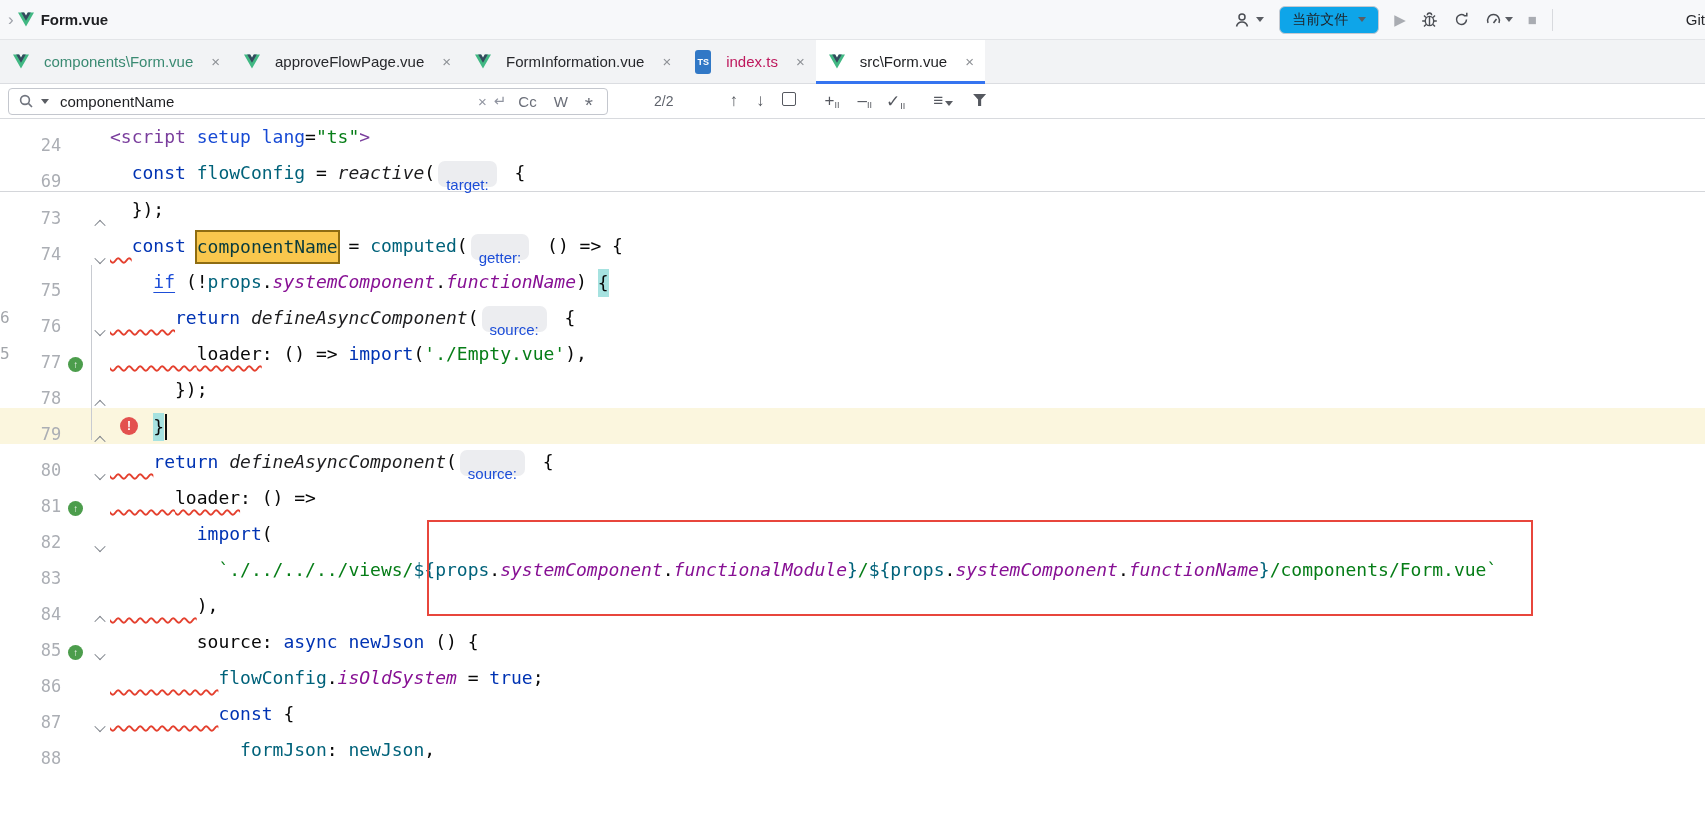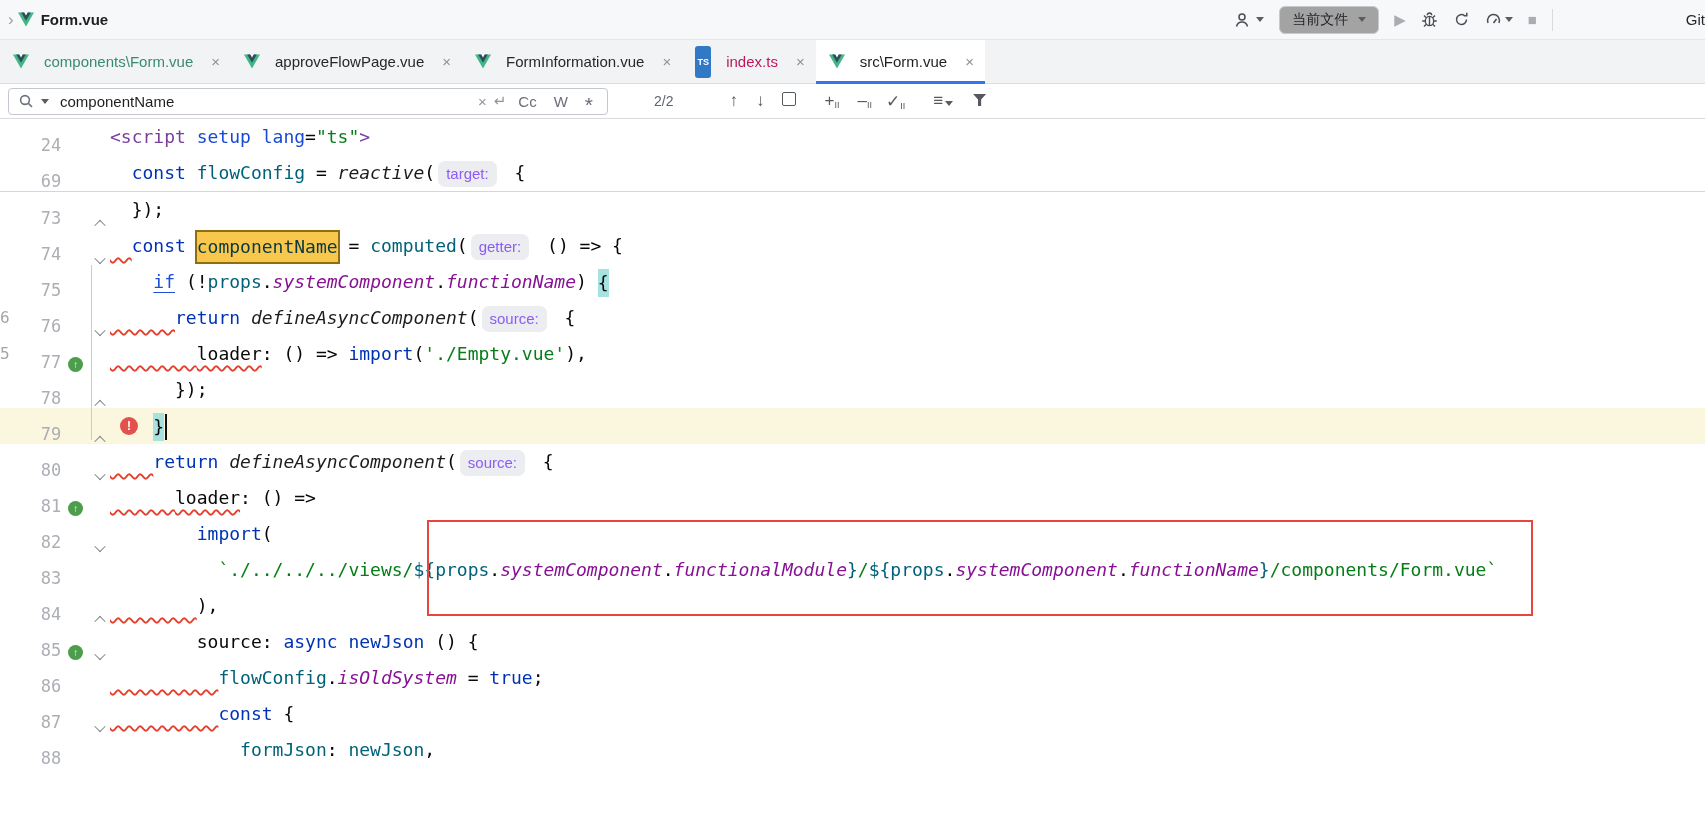--- a/index.html
+++ b/index.html
@@ -5,35 +5,35 @@
   *{margin:0;padding:0;box-sizing:border-box}
   html,body{width:1705px;height:820px;overflow:hidden;background:#fff;
     font-family:"Liberation Sans","DejaVu Sans",sans-serif;}
   
   .titlebar{height:40px;background:#F7F8FA;border-bottom:1px solid #E3E5E8;
     display:flex;align-items:center;padding:0 0 0 4px;}
   .tb-chevron{color:#9DA0A8;font-size:17px;padding:0 4px;}
   .tb-title{font-size:15px;color:#1E1F22;font-weight:bold;margin-left:7px;}
   .tb-right{margin-left:auto;display:flex;align-items:center;gap:15px;}
   .tb-ico{display:flex;align-items:center;gap:3px;cursor:pointer;}
-  .cfg-btn{height:28px;border:1px solid #C6C9D0;border-radius:6px;background:#a3a3a3;
+  .cfg-btn{height:28px;border:1px solid #C6C9D0;border-radius:6px;background:#0ea5e9;
     display:flex;align-items:center;gap:10px;padding:8px 12px;font-size:14px;color:#1F2126;cursor:pointer;}
   .tri-down{width:0;height:0;border-left:4px solid transparent;border-right:4px solid transparent;
     border-top:5px solid #5A5D63;display:inline-block;}
   .glyph-btn{font-size:15px;color:#A9ACB2;cursor:pointer;}
   .tb-sep{width:1px;height:22px;background:#D8DADE;}
   .git-label{font-size:15px;color:#27282C;margin-left:118px;white-space:nowrap;}
   
   .tabbar{height:44px;background:#F2F3F5;border-bottom:1px solid #DBDDE1;display:flex;align-items:stretch;}
   .tab{display:flex;align-items:center;gap:15px;padding:0 11px 0 13px;font-size:15px;
     color:#27282C;position:relative;cursor:pointer;white-space:nowrap;}
   .tab.active{background:#FFFFFF;}
   .tab.active::after{content:"";position:absolute;left:0;right:0;bottom:-1px;height:3px;background:#3574F0;}
   .tab-close{color:#8E9196;font-size:15px;margin-left:3px;}
-  .ts-ico{width:16px;height:32px;background:#3178C6;color:#fff;font-size:9px;font-weight:bold;
+  .ts-ico{width:16px;height:24px;background:#3178C6;color:#fff;font-size:9px;font-weight:bold;
     display:inline-flex;align-items:center;justify-content:center;border-radius:3px;}
   
   .findbar{height:35px;background:#fff;border-bottom:1px solid #D8DADE;display:flex;
     align-items:center;padding-left:8px;color:#55585F;}
   .ffield{width:600px;height:27px;border:1px solid #C4C7CE;border-radius:4px;display:flex;
     align-items:center;padding:0 9px;gap:7px;}
   .fquery{font-size:15px;color:#1E1F22;flex:1;margin-left:4px;}
   .fico{color:#9094A0;font-size:15px;cursor:pointer;}
   .ftog{color:#6A6E78;font-size:15px;padding:0 5px;cursor:pointer;}
   .ftog.rx{font-size:21px;line-height:10px;padding-top:7px;}
@@ -71,22 +71,22 @@
   .f{color:#871094;font-style:italic}
   .s{color:#067D17}
   .p{color:#080808}
   .itf{color:#1D1D1F;font-style:italic}
   .call{color:#00627A}
   .tag{color:#7A3E9D}
   .attr{color:#174AD4}
   .ifhl{color:#1d4ed8;text-decoration:underline;text-underline-offset:4px;}
   .wavy{text-decoration:underline;text-decoration-style:wavy;text-decoration-color:#E4402E;
     text-decoration-thickness:1.5px;text-underline-offset:5px;}
-  .hint{display:inline-block;background:#ECEDF0;color:#8b5cf6;border-radius:7px;height:26px;
-    line-height:26px;padding:0 8px;font-family:"Liberation Sans","DejaVu Sans",sans-serif;
+  .hint{display:inline-block;background:#ECEDF0;color:#1d4ed8;border-radius:7px;height:26px;
+    line-height:26px;padding:11px 8px;font-family:"Liberation Sans","DejaVu Sans",sans-serif;
     font-size:15px;margin:0 7px 0 3px;vertical-align:middle;}
   .srch{display:inline-block;height:30px;line-height:30px;background:#F9C74D;
     outline:2px solid #8F6D12;vertical-align:middle;color:#083A3D;}
   .brace{display:inline-block;height:28px;line-height:28px;background:#A6E2E0;vertical-align:middle;}
   .caretbar{display:inline-block;width:2px;height:26px;background:#101010;vertical-align:middle;margin-left:1px;}
   .redbox{position:absolute;left:427px;top:401px;width:1106px;height:96px;
     border:2px solid #E8463C;z-index:5;pointer-events:none;}
   .iguide{position:absolute;left:91px;top:146px;width:1px;height:175px;background:#C8CBD1;}
 </style>
 </head>

